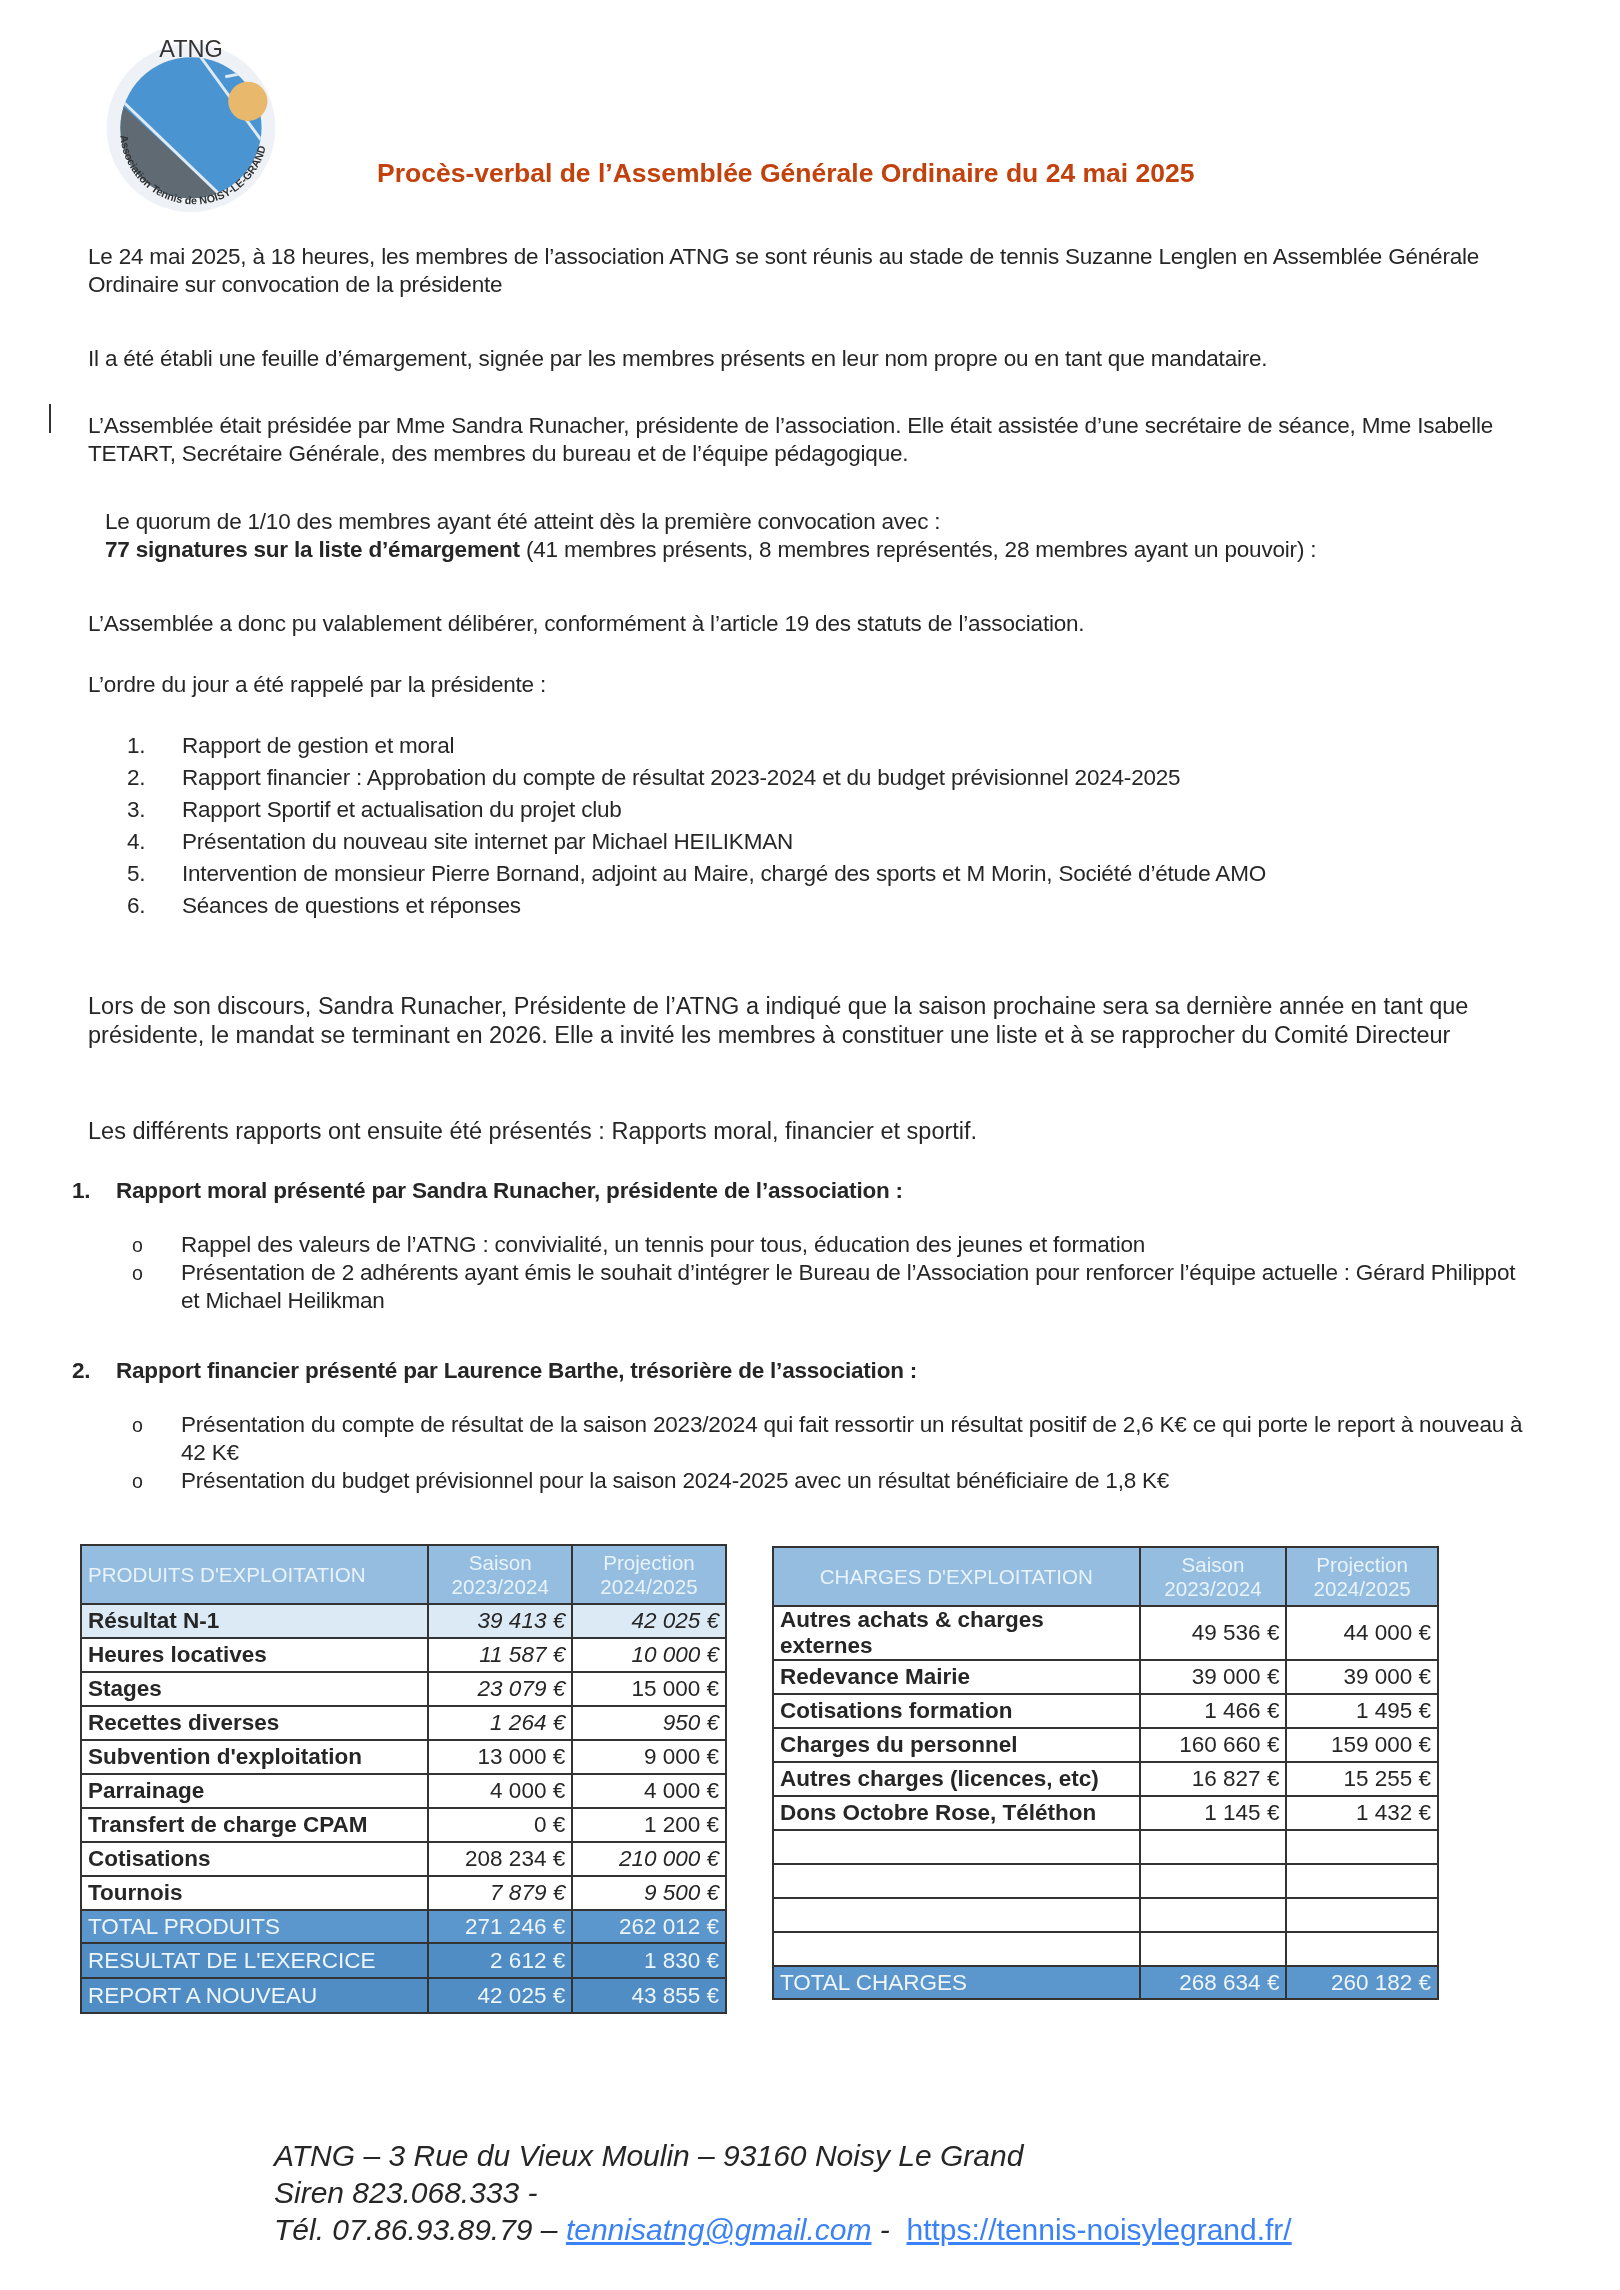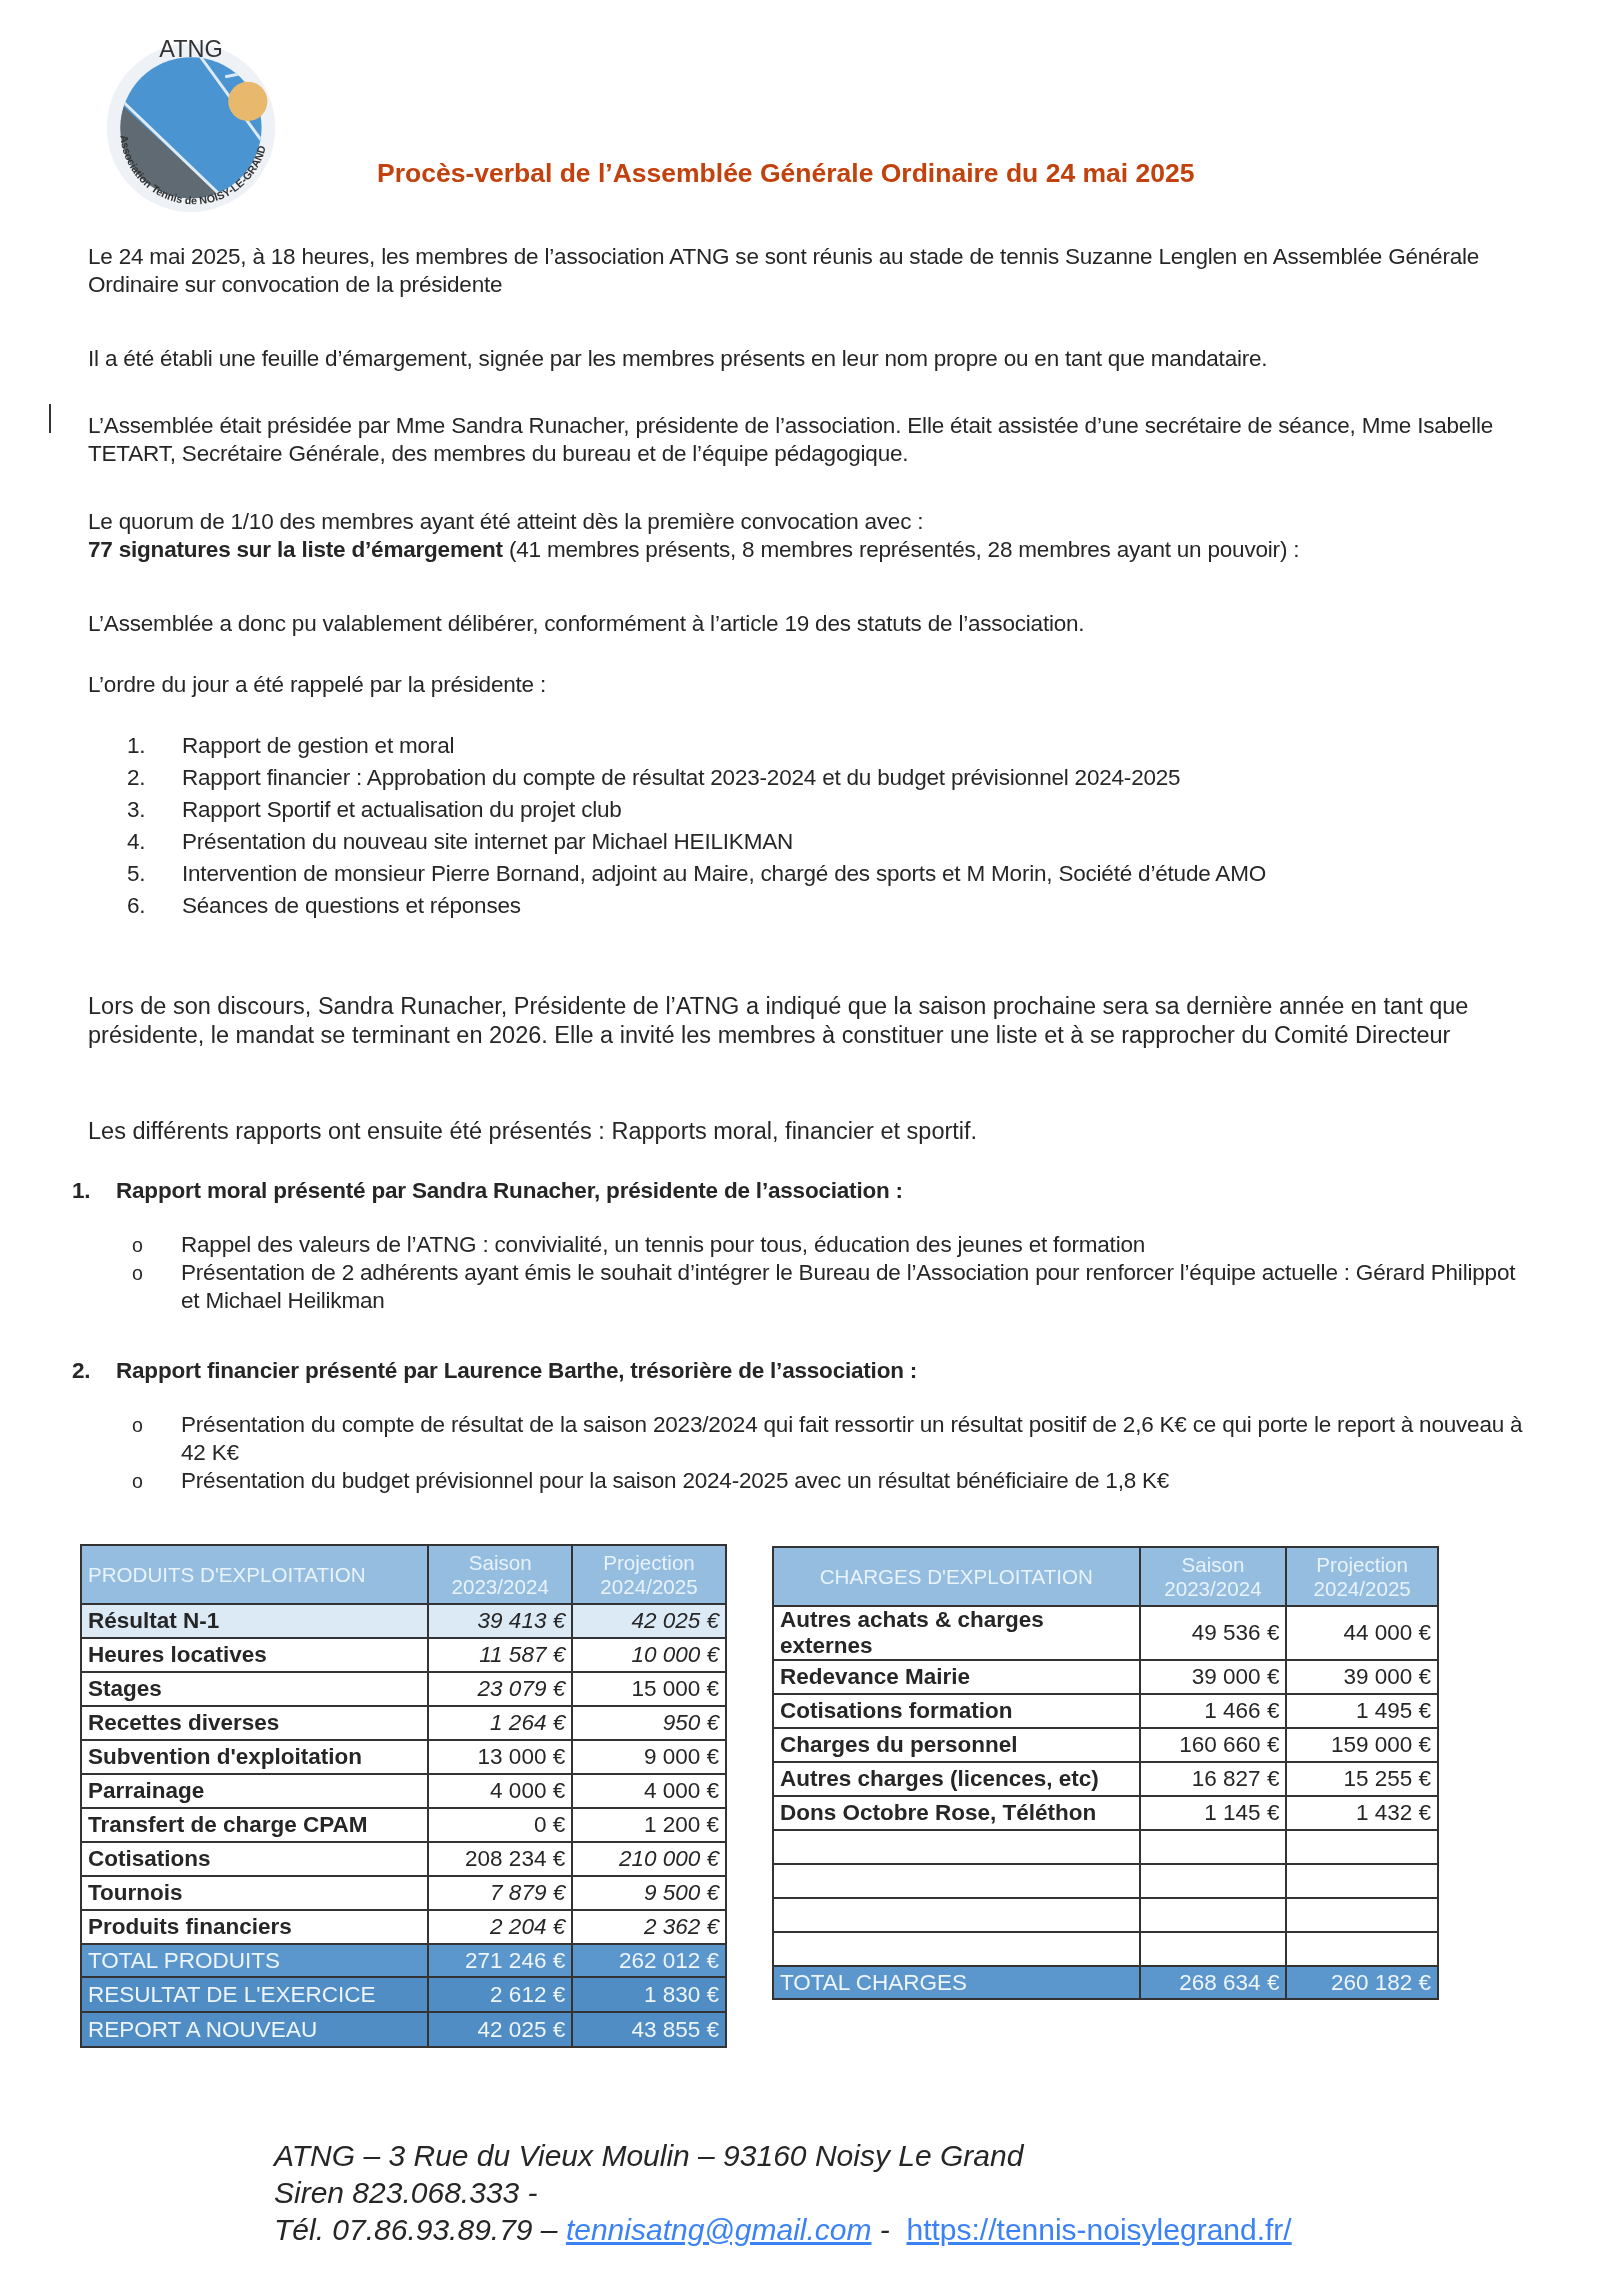--- a/index.html
+++ b/index.html
@@ -75,21 +75,21 @@
     </text>
   </svg>
 </div>
 
 <div class="abs title">Procès-verbal de l’Assemblée Générale Ordinaire du 24 mai 2025</div>
 
 <div class="abs para cal" style="top:243px;">Le 24 mai 2025, à 18 heures, les membres de l’association ATNG se sont réunis au stade de tennis Suzanne Lenglen en Assemblée Générale Ordinaire sur convocation de la  présidente</div>
 <div class="abs para cal" style="top:345px;">Il a été établi une feuille d’émargement, signée par les membres présents en leur nom propre ou en tant que mandataire.</div>
 <div class="abs margin-bar"></div>
 <div class="abs para cal" style="top:412px;">L’Assemblée était présidée par Mme Sandra Runacher, présidente de l’association. Elle était assistée d’une secrétaire de séance, Mme Isabelle TETART, Secrétaire Générale, des membres du bureau et de l’équipe pédagogique.</div>
-<div class="abs para cal" style="top:508px;">
+<div class="abs para cal" style="top:508px;margin-left:17px;">
   <div>Le quorum de 1/10 des membres ayant été atteint dès la première convocation avec :</div>
   <div><b>77 signatures sur la liste d’émargement</b><span> (41 membres présents, 8 membres représentés, 28 membres ayant un pouvoir) :</span></div>
 </div>
 <div class="abs para cal" style="top:610px;">L’Assemblée a donc pu valablement délibérer, conformément à l’article 19 des statuts de l’association.</div>
 <div class="abs para cal" style="top:671px;">L’ordre du jour a été rappelé par la présidente :</div>
 
 <div class="abs agenda cal">
   <div class="row">
       <span class="num">1.</span>
       <span>Rapport de gestion et moral</span>
@@ -197,25 +197,20 @@
   <tr>
         <td class="lbl">Cotisations</td>
         <td class="val">208 234 €</td>
         <td class="val it">210 000 €</td>
       </tr>
   <tr>
         <td class="lbl">Tournois</td>
         <td class="val it">7 879 €</td>
         <td class="val it">9 500 €</td>
       </tr>
-  <tr>
-        <td class="lbl">Produits financiers</td>
-        <td class="val it">2 204 €</td>
-        <td class="val it">2 362 €</td>
-      </tr>
   <tr class="tot">
         <td>TOTAL PRODUITS</td>
         <td class="val">271 246 €</td>
         <td class="val">262 012 €</td>
       </tr>
   <tr class="tot2">
         <td>RESULTAT DE L'EXERCICE</td>
         <td class="val">2 612 €</td>
         <td class="val">1 830 €</td>
       </tr>

